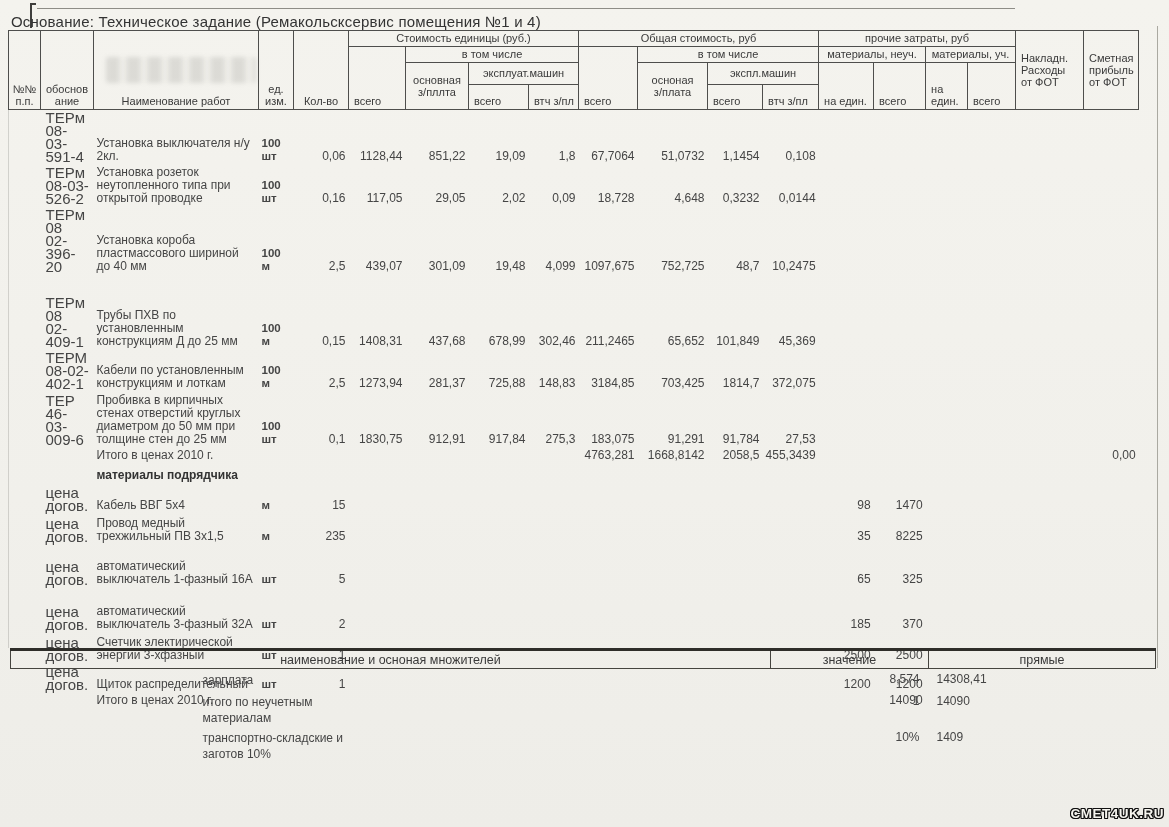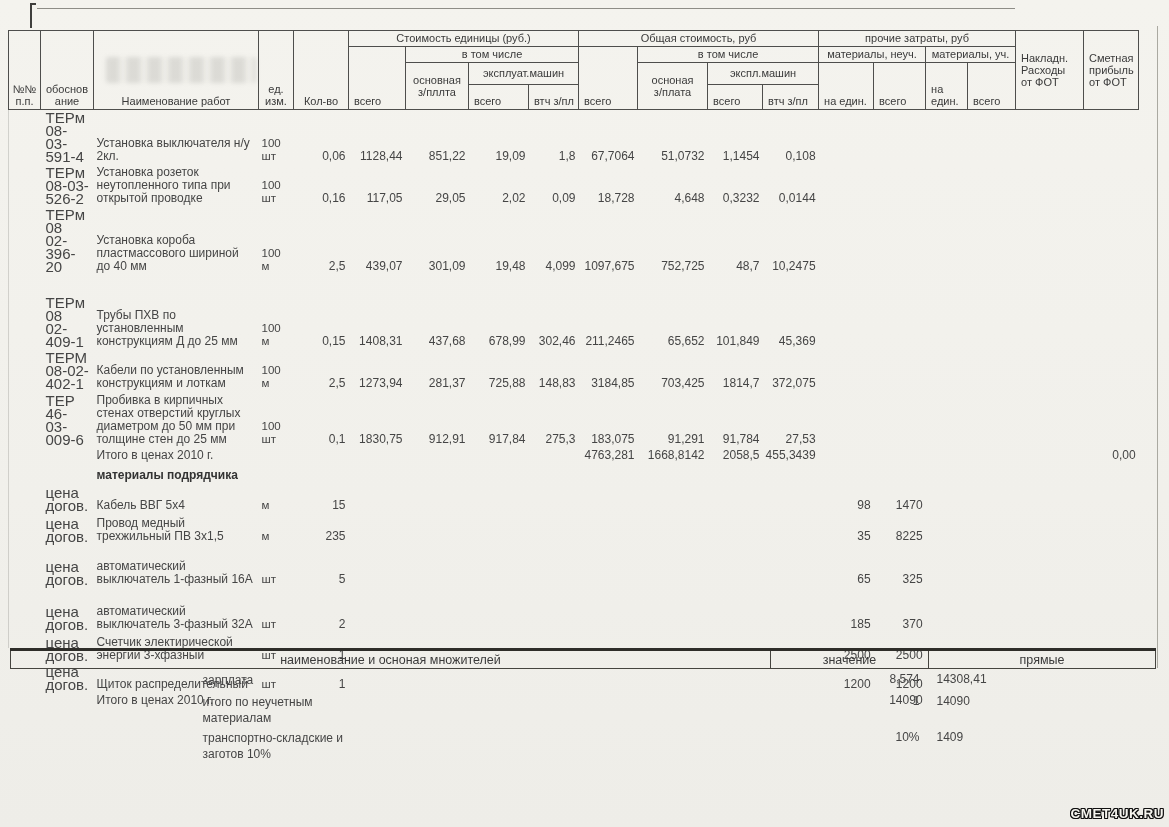--- a/index.html
+++ b/index.html
@@ -18,21 +18,21 @@
   }
   table.est thead th.vm{vertical-align:middle;}
   table.est thead th.tl{text-align:left;padding-left:5px;}
   table.est tbody td{
     border:none;vertical-align:bottom;padding:1px 3px 2px 3px;
     font-size:11.5px;line-height:13px;color:#454545;overflow:hidden;
   }
   table.est tbody td.num{text-align:right;font-size:12px;white-space:nowrap;}
   table.est tbody td.name{font-size:12px;margin-left:16px;}
   table.est tbody td.code{font-size:15px;padding-left:5px;}
-  table.est tbody td.unit{font-size:11.5px;}
+  table.est tbody td.unit{font-size:11.5px;font-weight:bold;}
   table.est tbody td.section-label{font-weight:bold;font-size:12px;color:#333;}
 
   
   table.mult{position:absolute;left:10px;top:648px;width:1145px;border-collapse:collapse;table-layout:fixed;}
   table.mult thead th{
     border:1px solid #45443f;border-top:3px solid #2e2d29;
     font-weight:normal;font-size:12.5px;color:#3a3a3a;height:17px;padding:0 2px;text-align:center;
   }
   table.mult tbody td{border:none;vertical-align:top;padding:3px 8px 0 8px;font-size:12px;color:#454545;}
   table.mult tbody td.label-cell{padding-left:192px;}
@@ -62,20 +62,21 @@
 <body>
 
 <div class="page">
 
   <div class="artifact-top-line"></div>
   <div class="artifact-bracket"></div>
   <div class="artifact-right-line"></div>
   <div class="artifact-left-line"></div>
   <div class="bleed-smudge"></div>
 
+  <div class="doc-title">Основание: Техническое задание (Ремакольсксервис помещения №1 и 4)</div>
 
   <table class="est">
     <colgroup>
       <col style="width:32px">
         <col style="width:53px">
         <col style="width:165px">
         <col style="width:35px">
       <col style="width:55px">
         <col style="width:57px">
         <col style="width:63px">

